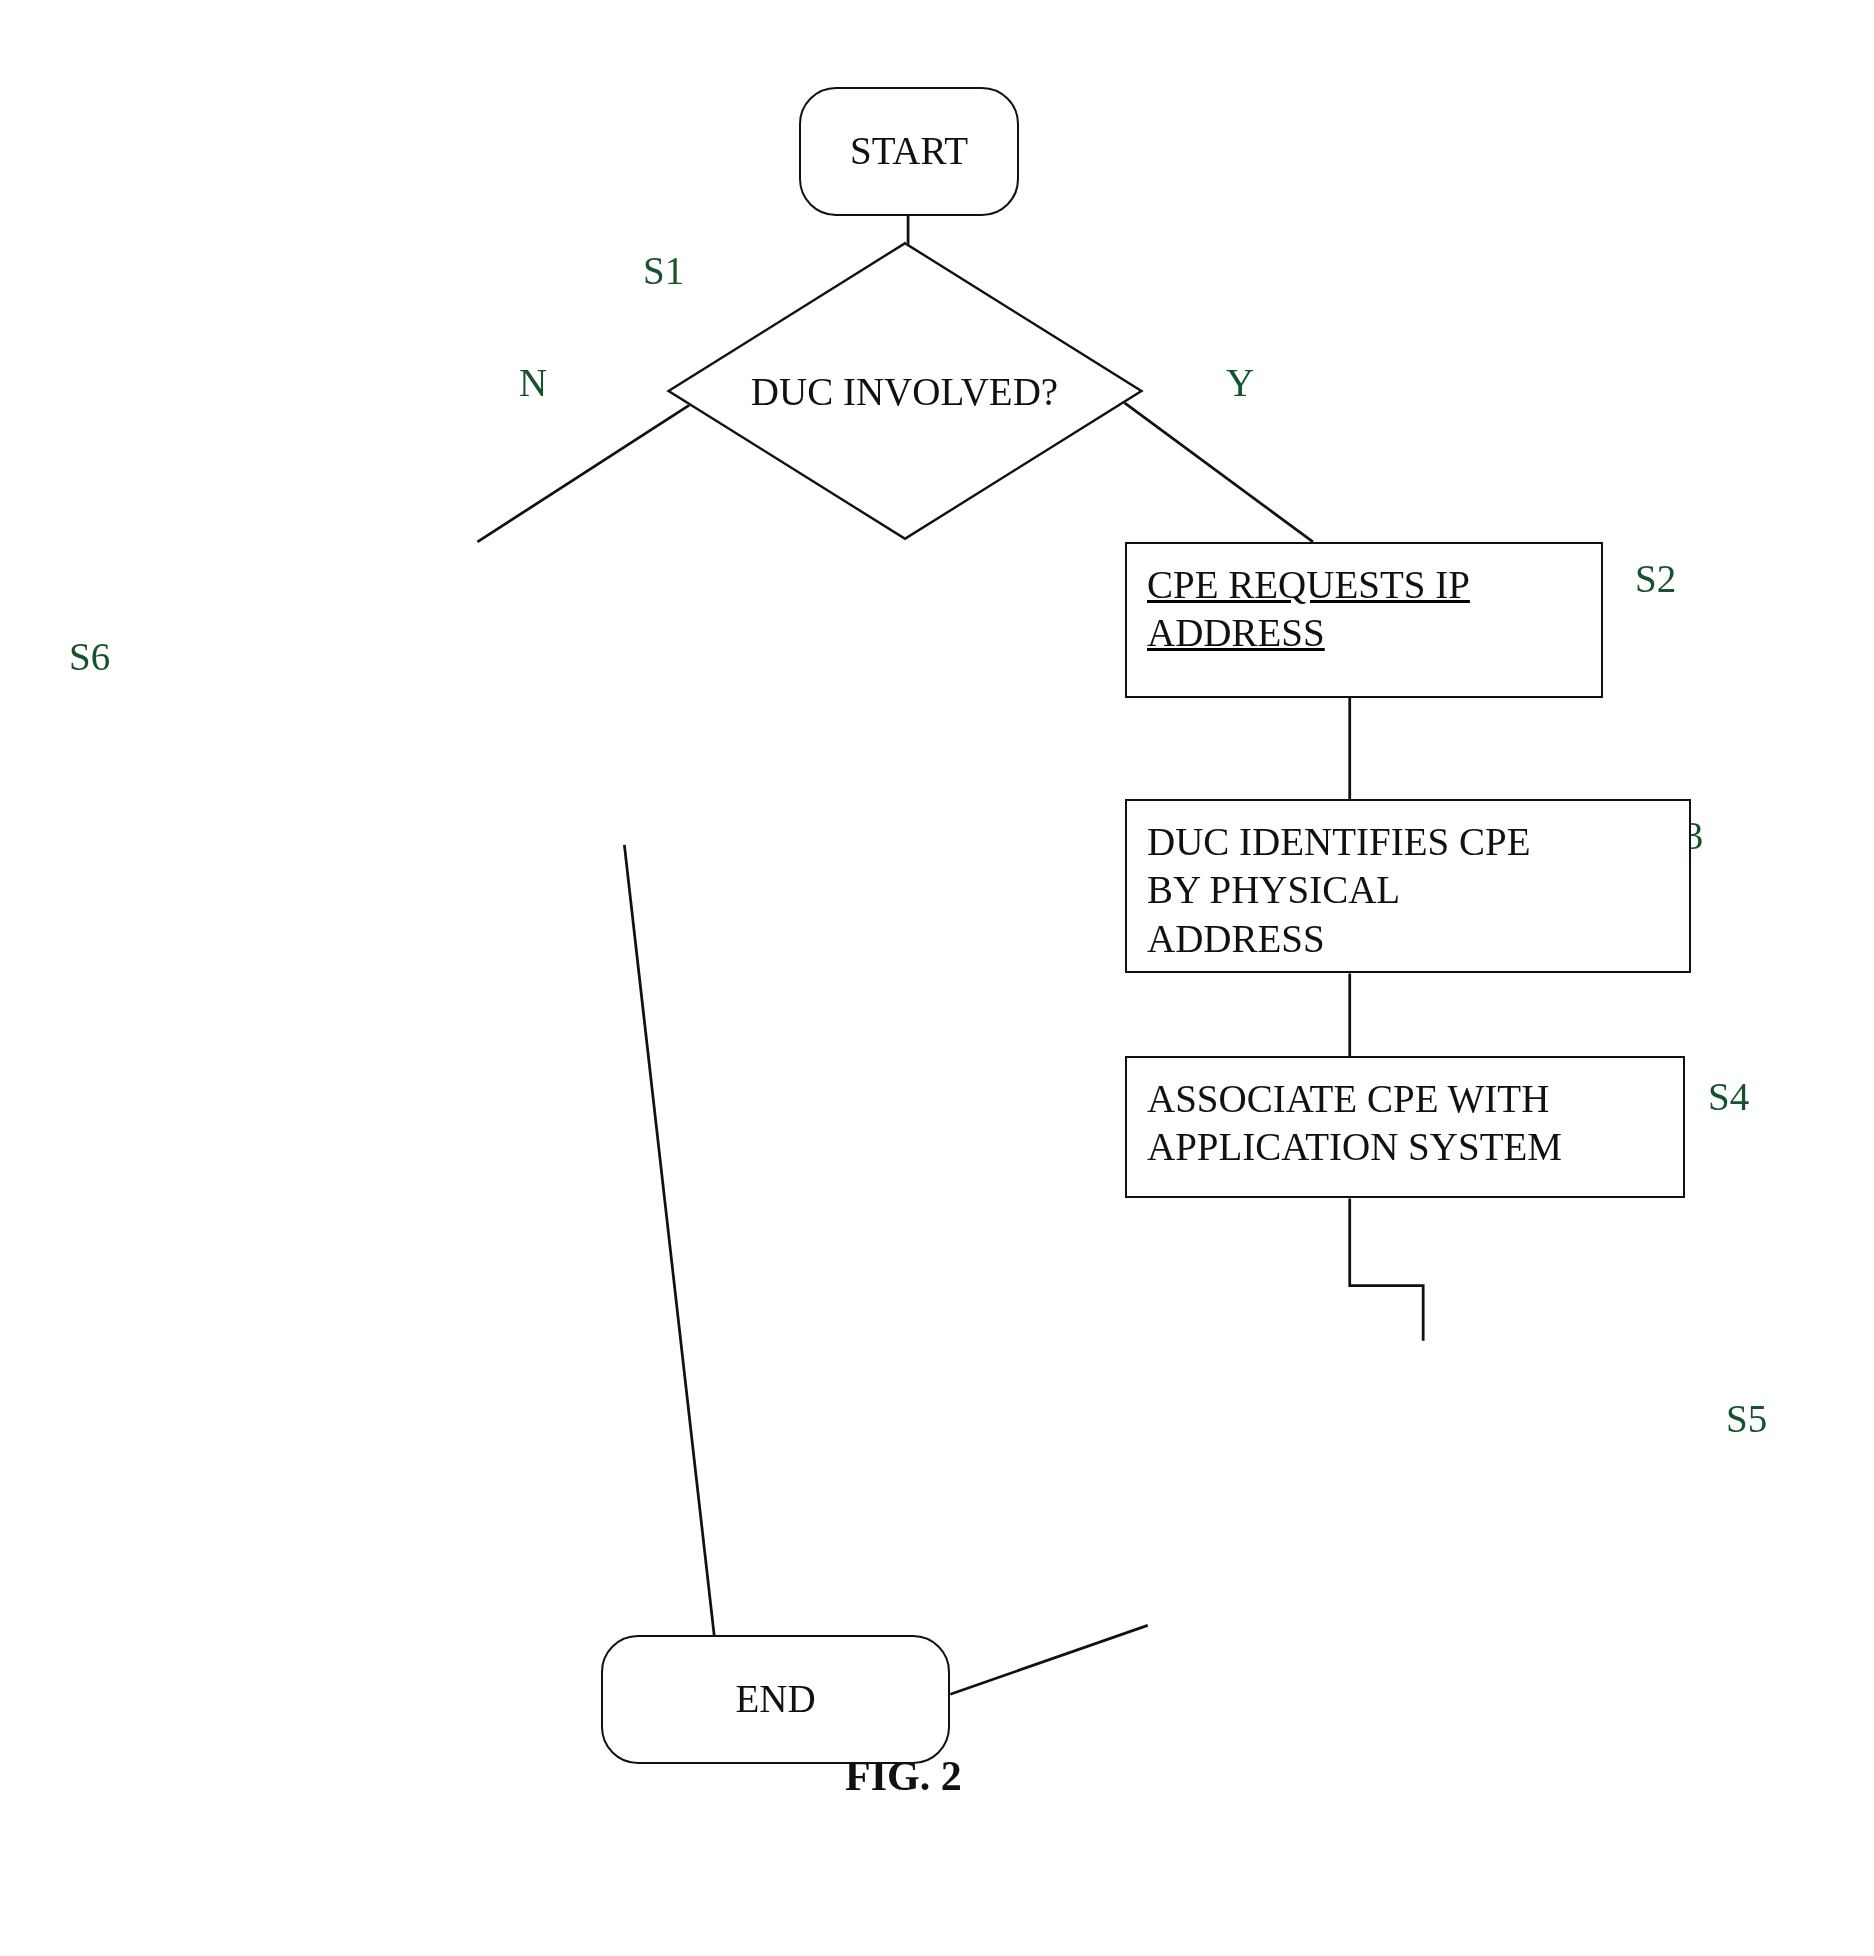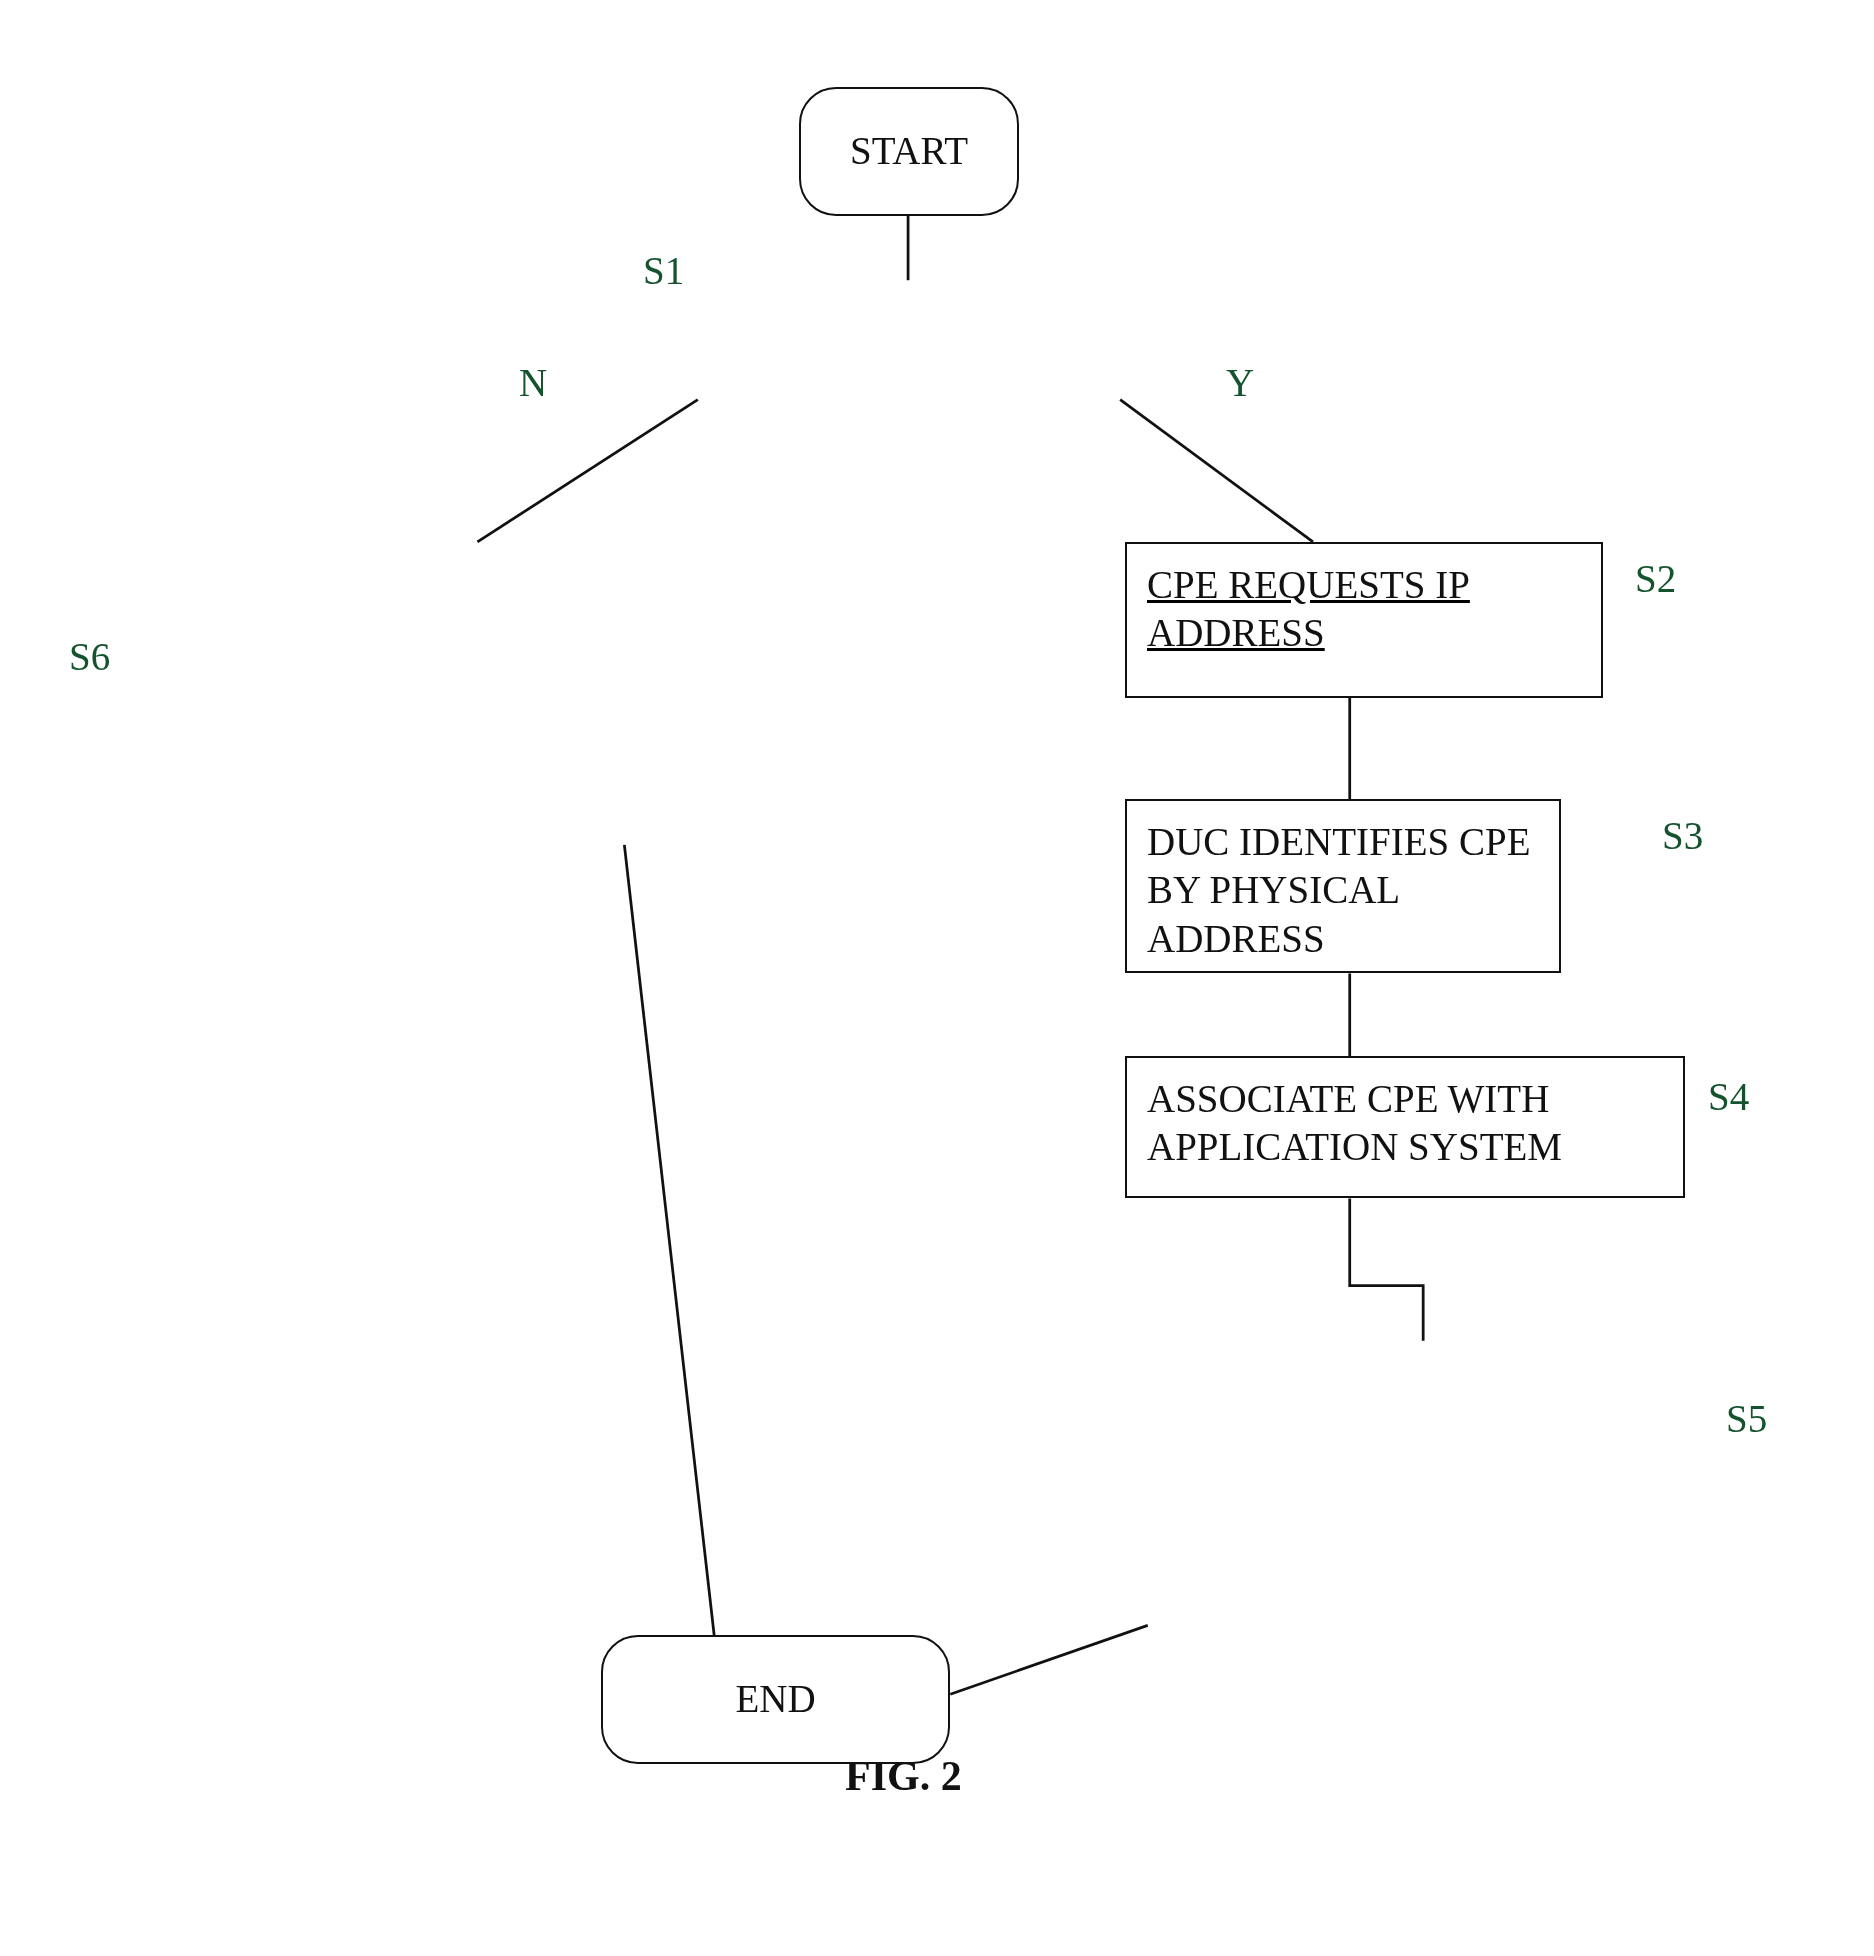--- a/index.html
+++ b/index.html
@@ -99,35 +99,41 @@
       <line x1="1250" y1="1770" x2="1035" y2="1845"></line>
     </g>
   </svg>
 
   <div class="rounded" style="left:799px; top:55px; width:220px; height:129px;margin-top:32px;">
     <span class="node-text">START</span>
   </div>
 
   <div class="label" style="left:643px; top:248px;">S1</div>
 
+  <div class="diamond-wrap" style="left:762px; top:294px; width:285px; height:193px;">
+    <div style="position:absolute; left:50%; top:50%; width:211px; height:211px; transform:translate(-50%,-50%) scaleX(1.6);">
+      <div class="diamond"></div>
+    </div>
+    <div class="diamond-label">DUC INVOLVED?</div>
+  </div>
 
   <div class="label" style="left:519px; top:360px;">N</div>
   <div class="label" style="left:1226px; top:360px;">Y</div>
 
   <div class="label" style="left:69px; top:634px;">S6</div>
 
 
   <div class="label" style="left:1635px; top:556px;">S2</div>
   <div class="box" style="left:1125px; top:542px; width:478px; height:156px;text-decoration:underline;">
     <div class="node-text">CPE REQUESTS IP
 ADDRESS</div>
   </div>
 
   <div class="label" style="left:1662px; top:813px;">S3</div>
-  <div class="box" style="left:1125px; top:799px; width:436px; height:174px;">
+  <div class="box" style="left:1125px; top:799px; width:566px; height:174px;">
     <div class="node-text">DUC IDENTIFIES CPE
 BY PHYSICAL
 ADDRESS</div>
   </div>
 
   <div class="label" style="left:1708px; top:1074px;">S4</div>
   <div class="box" style="left:1125px; top:1056px; width:560px; height:142px;">
     <div class="node-text">ASSOCIATE CPE WITH
 APPLICATION SYSTEM</div>
   </div>

